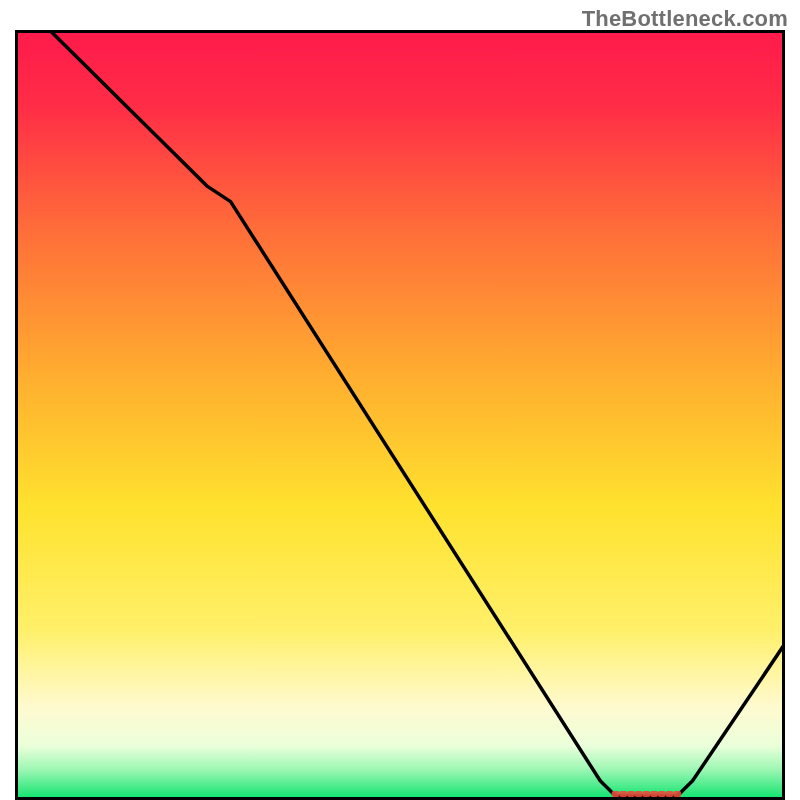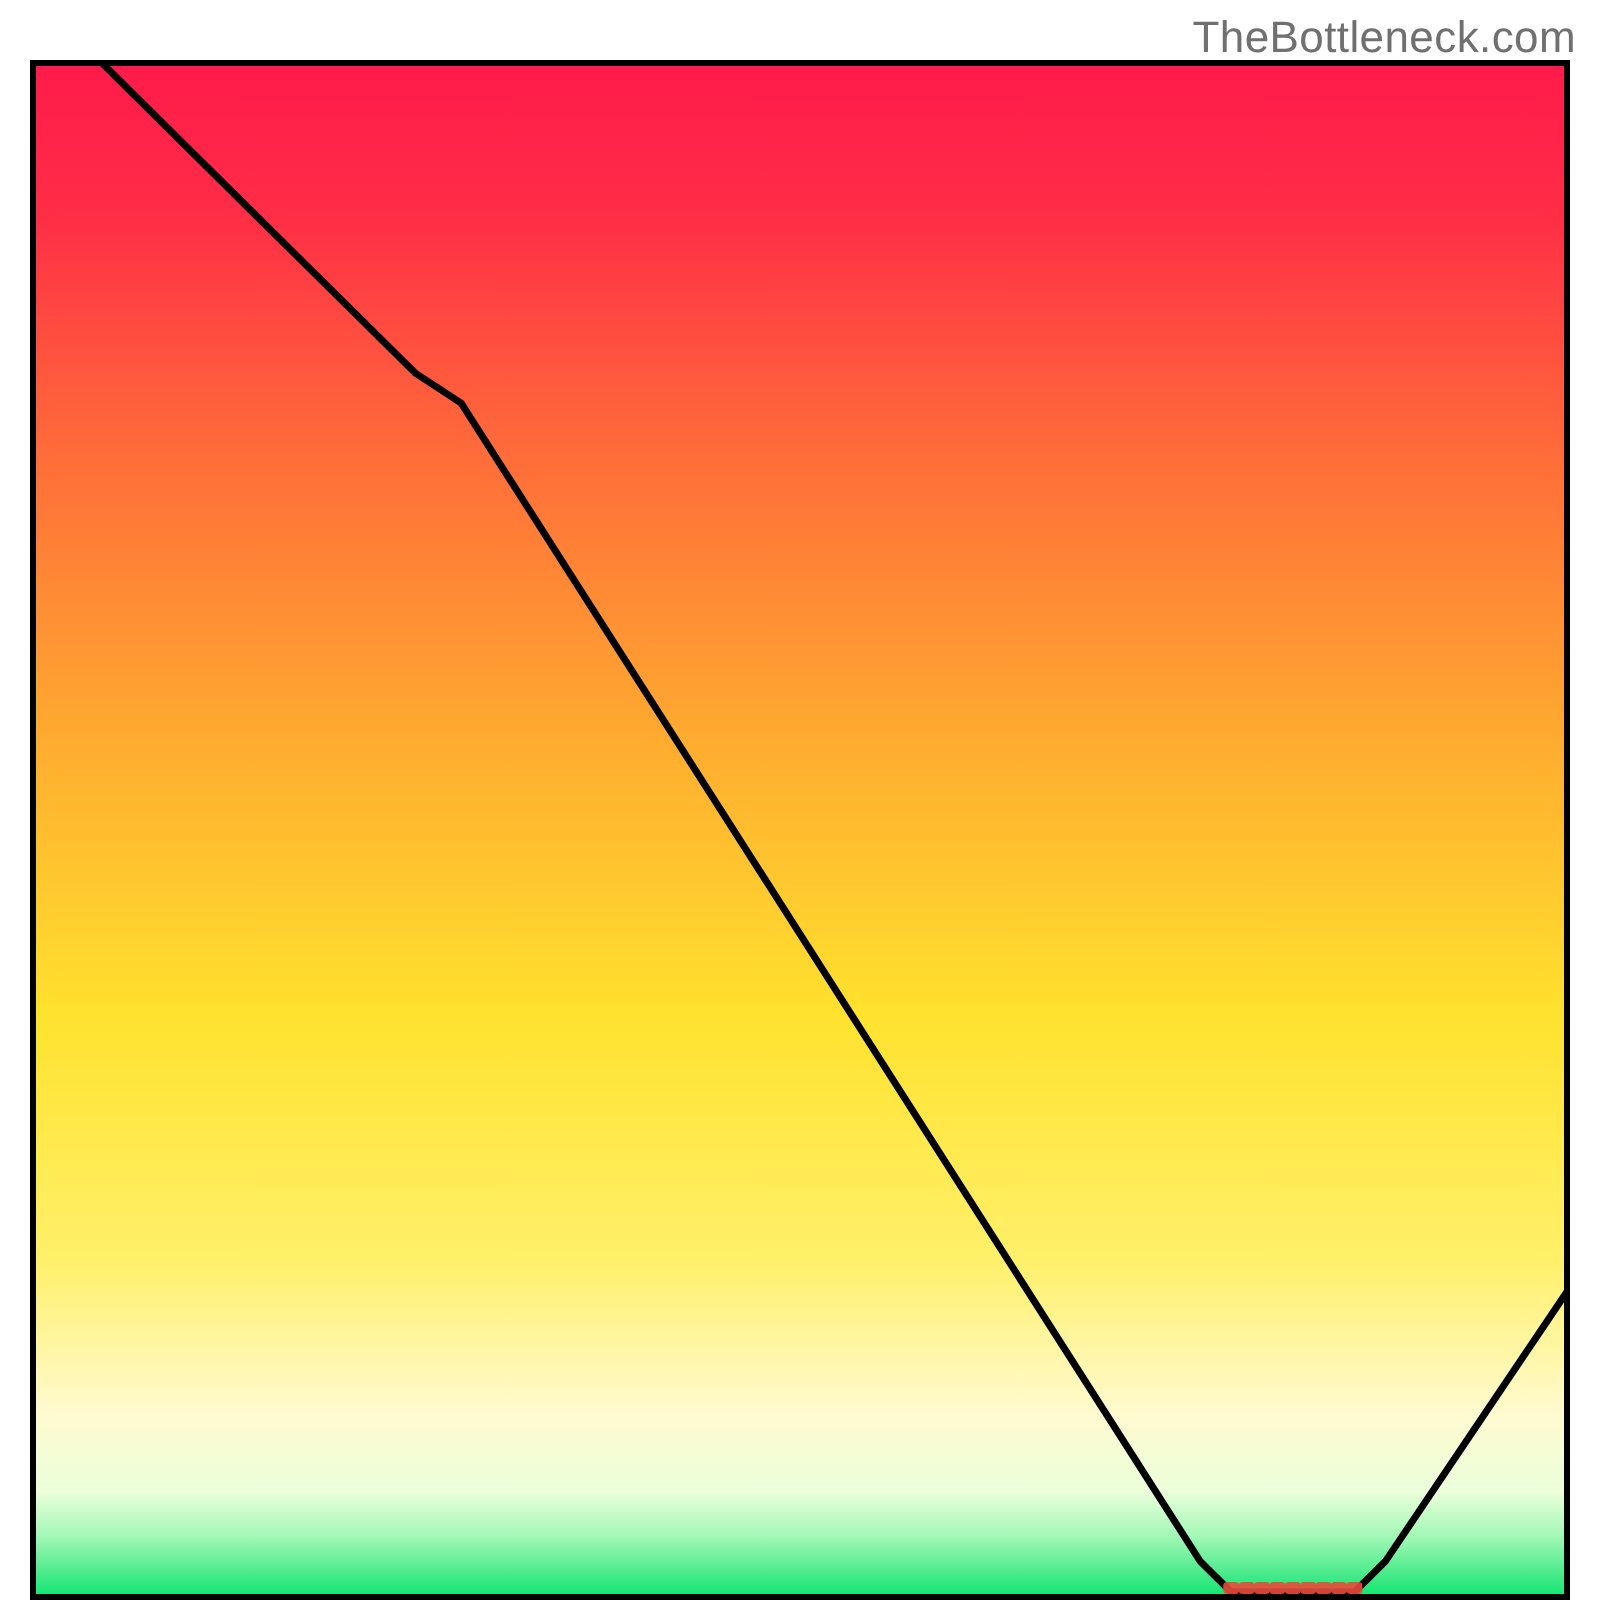--- a/index.html
+++ b/index.html
@@ -14,21 +14,21 @@
   .stage {
     position: relative;
     width: 800px;
     height: 800px;
   }
   .watermark {
     position: absolute;
     top: 6px;
     right: 12px;
     font-size: 22px;
-    font-weight: 400;
+    font-weight: 700;
     color: #707070;
     letter-spacing: 0.2px;
     user-select: none;
   }
   svg.chart {
     position: absolute;
     top: 30px;
     left: 15px;
     width: 770px;
     height: 770px;

